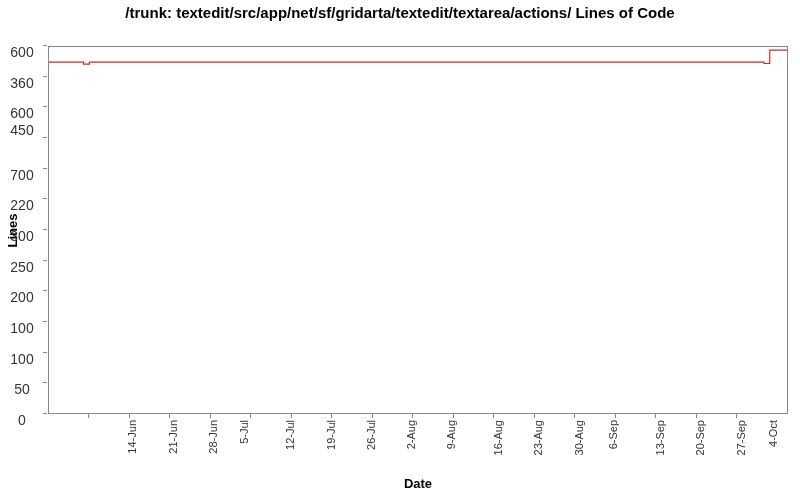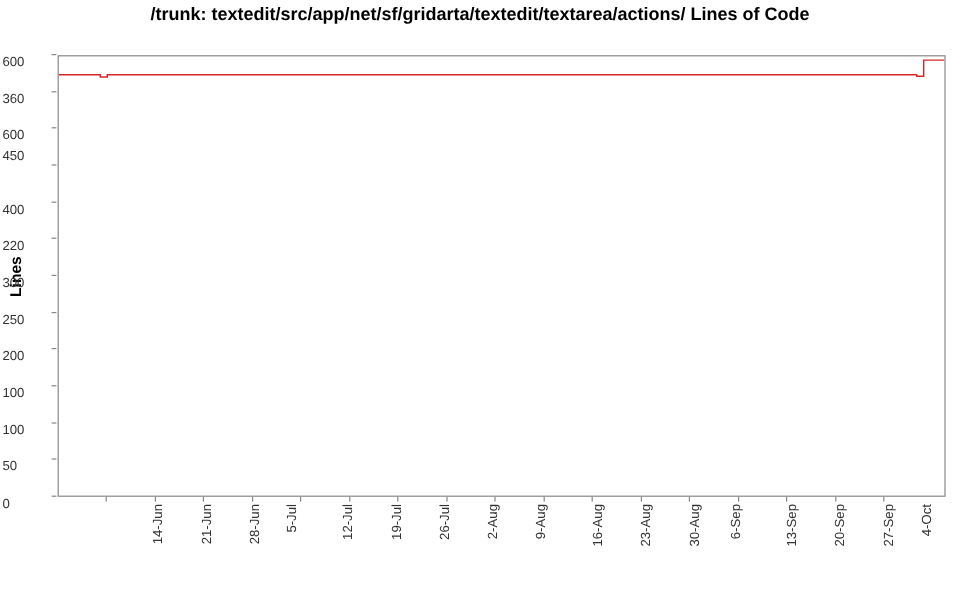--- a/index.html
+++ b/index.html
@@ -65,23 +65,23 @@
     position: absolute;
     left: 0;
     top: 46px;
     width: 46px;
     height: 368px;
   }
   .y-tick {
     position: absolute;
     right: 4px;
     transform: translateY(50%);
-    font-size: 11px;
+    font-size: 14px;
     color: #333;
-    text-align: left;
+    text-align: center;
     width: 40px;
   }
   .y-tick-mark {
     position: absolute;
     right: -1px;
     width: 4px;
     height: 1px;
     background: #888;
   }
   .x-ticks {
@@ -143,21 +143,21 @@
       <div class="y-tick" style="bottom: 86px;">100</div>
       <div class="y-tick-mark" style="bottom: 92px;"></div>
       <div class="y-tick" style="bottom: 116.667px;">200</div>
       <div class="y-tick-mark" style="bottom: 122.667px;"></div>
       <div class="y-tick" style="bottom: 147.333px;">250</div>
       <div class="y-tick-mark" style="bottom: 153.333px;"></div>
       <div class="y-tick" style="bottom: 178px;">300</div>
       <div class="y-tick-mark" style="bottom: 184px;"></div>
       <div class="y-tick" style="bottom: 208.667px;">220</div>
       <div class="y-tick-mark" style="bottom: 214.667px;"></div>
-      <div class="y-tick" style="bottom: 239.333px;">400</div>
+      <div class="y-tick" style="bottom: 239.333px;">700</div>
       <div class="y-tick-mark" style="bottom: 245.333px;"></div>
       <div class="y-tick" style="bottom: 284px;">450</div>
       <div class="y-tick-mark" style="bottom: 276px;"></div>
       <div class="y-tick" style="bottom: 300.667px;">600</div>
       <div class="y-tick-mark" style="bottom: 306.667px;"></div>
       <div class="y-tick" style="bottom: 331.333px;">360</div>
       <div class="y-tick-mark" style="bottom: 337.333px;"></div>
       <div class="y-tick" style="bottom: 362px;">600</div>
       <div class="y-tick-mark" style="bottom: 368px;"></div>
     </div>
@@ -198,14 +198,15 @@
       <div class="x-tick-mark" style="left: 566.562px;"></div>
       <div class="x-tick" style="left: 570.562px;">13-Sep</div>
       <div class="x-tick-mark" style="left: 607.031px;"></div>
       <div class="x-tick" style="left: 611.031px;">20-Sep</div>
       <div class="x-tick-mark" style="left: 647.5px;"></div>
       <div class="x-tick" style="left: 651.5px;">27-Sep</div>
       <div class="x-tick-mark" style="left: 687.969px;"></div>
       <div class="x-tick" style="left: 691.969px;">4-Oct</div>
     </div>
 
+  <div class="x-label">Date</div>
 
 </div>
 
 </body></html>

